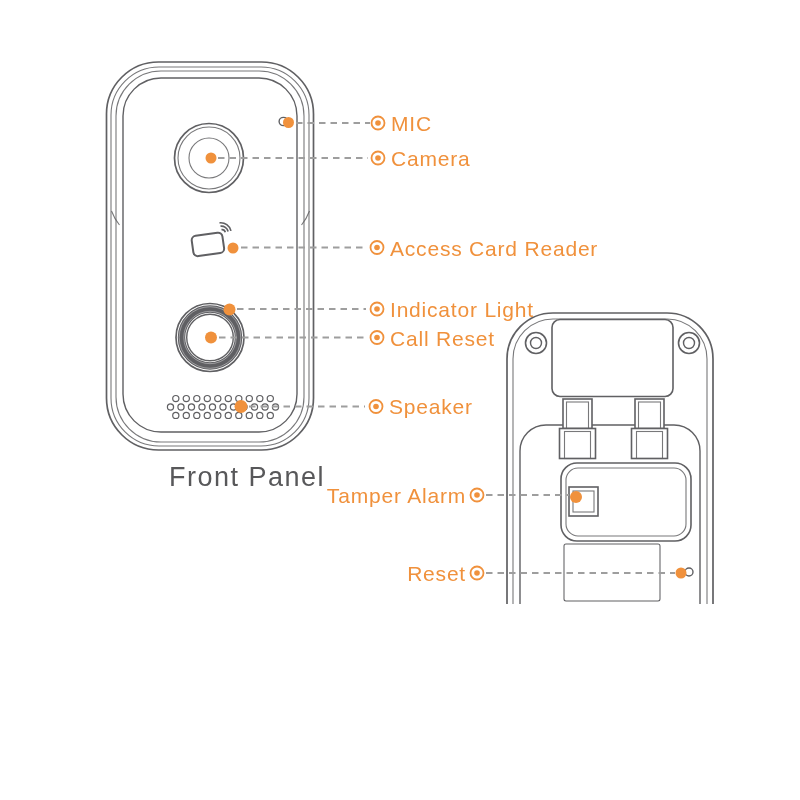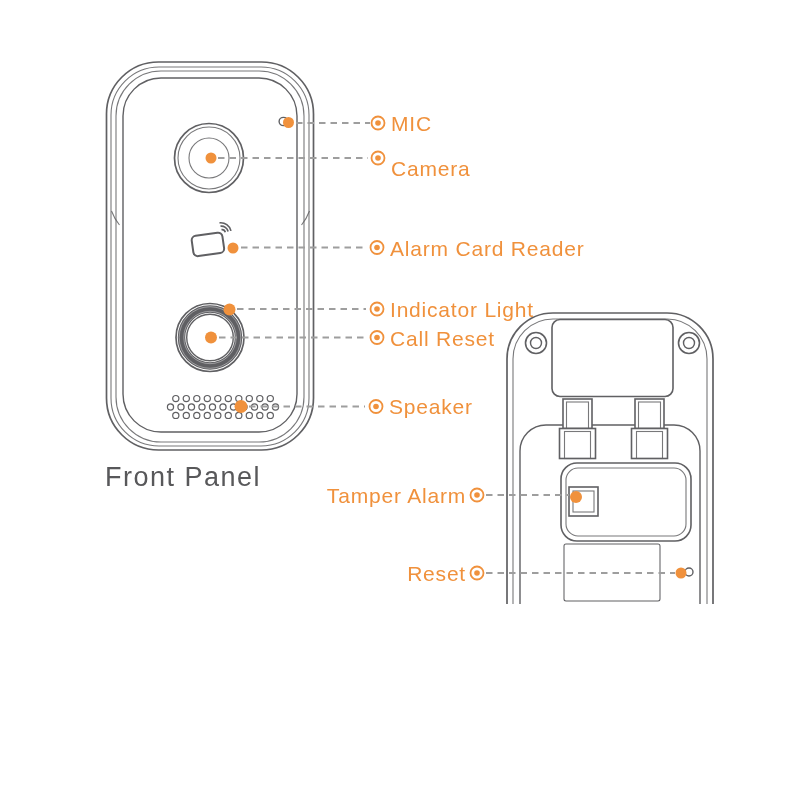--- a/index.html
+++ b/index.html
@@ -30,21 +30,21 @@
   
   .lbl{
     position:absolute;transform:translateY(-50%);
     color:var(--accent);font-size:21px;letter-spacing:.8px;
     line-height:1;white-space:nowrap;
   }
   .lbl.r{text-align:left;}
   .cap{
     position:absolute;transform:translateY(-50%);
     color:var(--caption);font-size:27px;letter-spacing:1.5px;
-    line-height:1;text-align:left;width:220px;
+    line-height:1;text-align:right;width:220px;
   }
 </style>
 </head>
 <body>
 
 <div class="stage">
 
 <svg width="800" height="800" viewBox="0 0 800 800">
 
   <g>
@@ -224,22 +224,22 @@
           <circle class="bulli" cx="477" cy="495" r="2.8"></circle>
         </g>
     <g>
           <circle class="bullo" cx="477" cy="573" r="6.5"></circle>
           <circle class="bulli" cx="477" cy="573" r="2.8"></circle>
         </g>
   </g>
 </svg>
 
   <div class="lbl" style="left:391px;top:123px">MIC</div>
-  <div class="lbl" style="left:391px;top:168px">Camera</div>
-  <div class="lbl" style="left:390px;top:247.5px">Alarm Card Reader</div>
+  <div class="lbl" style="left:391px;top:158px">Camera</div>
+  <div class="lbl" style="left:390px;top:247.5px">Access Card Reader</div>
   <div class="lbl" style="left:390px;top:308.5px">Indicator Light</div>
   <div class="lbl" style="left:390px;top:337.5px">Call Reset</div>
   <div class="lbl" style="left:389px;top:406px">Speaker</div>
   <div class="lbl r" style="right:334px;top:495px">Tamper Alarm</div>
   <div class="lbl r" style="right:334px;top:573px">Reset</div>
 
   <div class="cap" style="left:105px;top:477px">Front Panel</div>
 
 </div>
 

